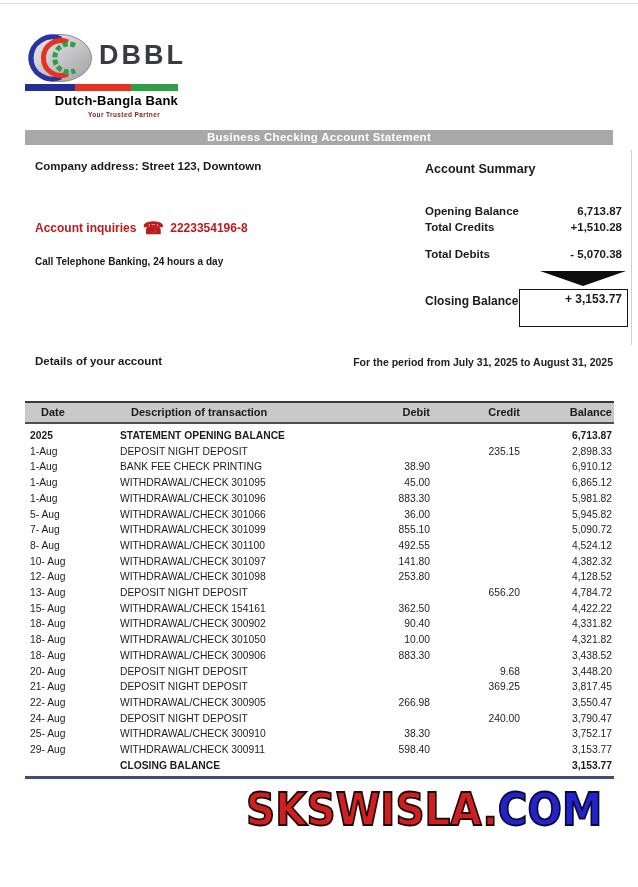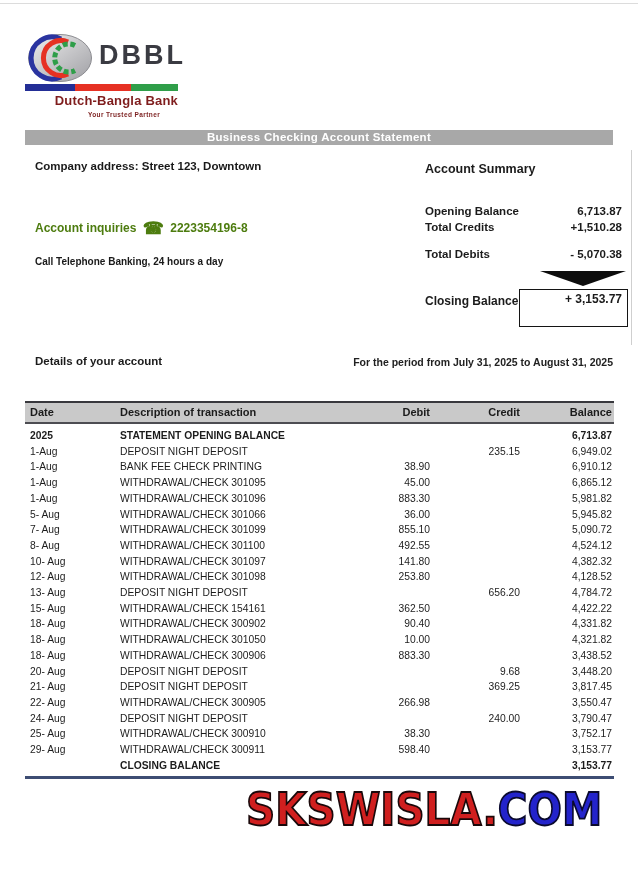--- a/index.html
+++ b/index.html
@@ -15,37 +15,37 @@
   .logo-abbr {
     position:absolute; left:99px; top:40px; font-size:27px; font-weight:bold;
     letter-spacing:3px; color:#3a3b42;
   }
   .brand-bar { position:absolute; left:25px; top:84px; width:153px; height:7px; display:flex; }
   .brand-bar .seg-blue  { width:50px; background:#232e96; }
   .brand-bar .seg-red   { width:56px; background:#e63123; }
   .brand-bar .seg-green { width:47px; background:#2f9e49; }
   .brand-name {
     position:absolute; left:25px; top:93px; width:153px; text-align:right;
-    font-size:13px; font-weight:bold; color:#7f1d1d; letter-spacing:0.2px;
+    font-size:13px; font-weight:bold; color:#000000; letter-spacing:0.2px;
   }
   .brand-tagline {
     position:absolute; left:70px; top:111px; width:108px; text-align:center;
     font-size:6.5px; font-weight:bold; color:#7c1f1f; letter-spacing:0.4px;
   }
 
   
   .banner {
     position:absolute; left:25px; top:130px; width:588px; height:15px;
     background:#a8a8a8; color:#ffffff; font-size:11.5px; font-weight:bold;
     text-align:center; line-height:15px; letter-spacing:0.3px;
   }
 
   
   .company { position:absolute; left:35px; top:159px; font-size:11.5px; font-weight:bold; line-height:14px; color:#191919; }
-  .inquiries { position:absolute; left:35px; top:218px; font-size:12px; font-weight:bold; color:#4d7c0f; }
+  .inquiries { position:absolute; left:35px; top:218px; font-size:12px; font-weight:bold; color:#b91c1c; }
   .inquiries .phone-glyph { font-size:17px; vertical-align:-2px; padding:0 3px; }
   .tele-banking { position:absolute; left:35px; top:256px; font-size:10px; font-weight:bold; color:#191919; }
 
   
   .summary { position:absolute; left:425px; top:162px; width:203px; height:158px; }
   .summary .s-title { position:absolute; left:0; top:0; font-size:12.5px; font-weight:bold; }
   .summary .s-row { position:absolute; left:0; width:100%; font-size:11.5px; font-weight:bold; }
   .summary .s-row .s-val { position:absolute; right:6px; top:0; }
   .s-row-0 { top:43px; } .s-row-1 { top:59px; } .s-row-2 { top:86px; }
   .summary .tri {
@@ -65,21 +65,21 @@
   .details-heading { position:absolute; left:35px; top:355px; font-size:11.5px; font-weight:bold; }
   .period { position:absolute; right:25px; top:356px; font-size:10.5px; font-weight:bold; color:#222; }
 
   
   .txn-table { position:absolute; left:25px; top:401px; width:589px; }
   .thead {
     display:grid; grid-template-columns:90px 190px 125px 90px 1fr;
     background:#c9c9c9; border-top:2px solid #38383d; border-bottom:2px solid #4d4d52;
     height:23px; line-height:19px; font-size:11px; font-weight:bold; padding-right:2px;
   }
-  .thead .h-date, .thead .h-desc { text-align:left; padding-left:5px; }
+  .thead .h-date, .thead .h-desc { text-align:left; padding-left:16px; }
   .thead .h-num { text-align:right; }
   .tbody { border-bottom:3px solid #3d4d73; padding:4px 2px 3px 0; }
   .trow {
     display:grid; grid-template-columns:90px 190px 125px 90px 1fr;
     font-size:10.3px; line-height:15.7px; color:#1c1c1c;
   }
   .trow.bold { font-weight:bold; }
   .trow .date, .trow .desc { text-align:left; padding-left:5px; }
   .trow .debit, .trow .credit, .trow .balance { text-align:right; }
 
@@ -171,21 +171,21 @@
           <span class="cell desc">STATEMENT OPENING BALANCE</span>
           <span class="cell debit"></span>
           <span class="cell credit"></span>
           <span class="cell balance">6,713.87</span>
         </div>
         <div class="trow">
           <span class="cell date">1-Aug</span>
           <span class="cell desc">DEPOSIT NIGHT DEPOSIT</span>
           <span class="cell debit"></span>
           <span class="cell credit">235.15</span>
-          <span class="cell balance">6,949.02</span>
+          <span class="cell balance">2,898.33</span>
         </div>
         <div class="trow">
           <span class="cell date">1-Aug</span>
           <span class="cell desc">BANK FEE CHECK PRINTING</span>
           <span class="cell debit">38.90</span>
           <span class="cell credit"></span>
           <span class="cell balance">6,910.12</span>
         </div>
         <div class="trow">
           <span class="cell date">1-Aug</span>

